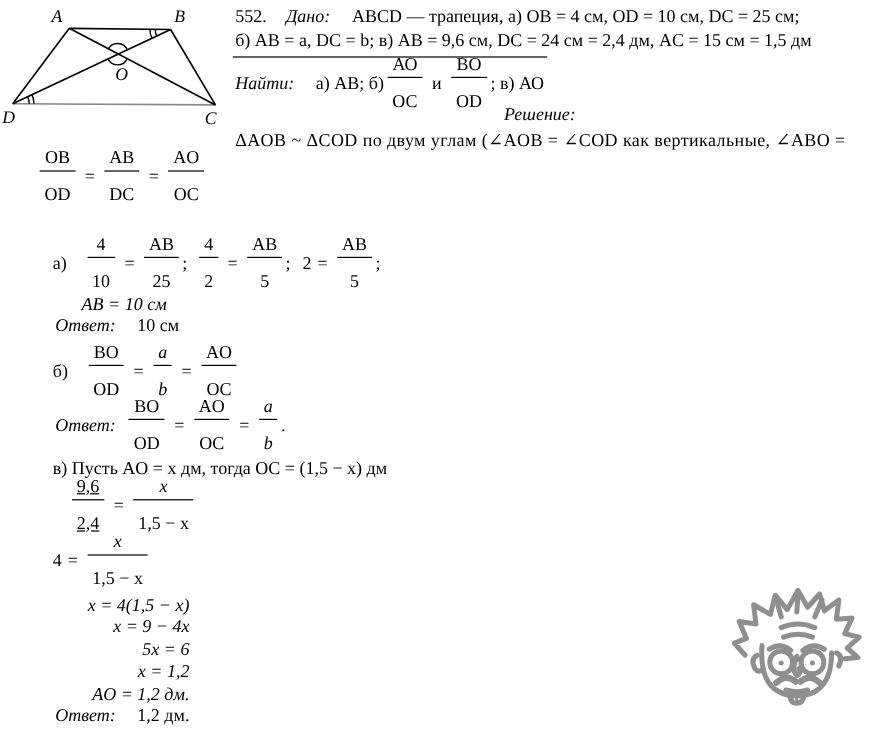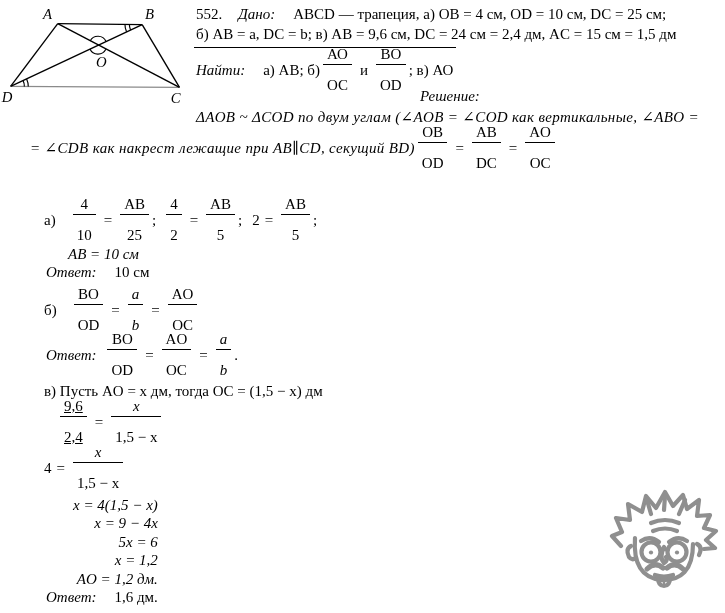--- a/index.html
+++ b/index.html
@@ -9,21 +9,21 @@
   .row{display:flex;align-items:center;}
   .it{font-style:italic;}
   .mathline{font-style:italic;}
   .frac{display:inline-flex;flex-direction:column;text-align:center;line-height:1.15;margin:0 3px;gap:12px;}
   .frac .num{display:block;padding:0 4px;border-bottom:1.5px solid #000;}
   .frac .den{display:block;padding:0 4px;}
   .op{margin:0 5px;}
   .lbl-gap{margin-right:18px;}
   .num-gap{margin-right:16px;}
   .part-gap{margin-right:14px;}
-  .ls{letter-spacing:0.35px;font-style:italic;}
+  .ls{letter-spacing:0.35px;}
   svg text{font-family:"Liberation Serif","DejaVu Serif",serif;font-style:italic;font-size:15px;fill:#000;}
   .steps div{height:18.4px;}
 </style>
 </head>
 <body>
 
 <div class="page">
 
   <svg class="abs" style="left:0;top:2;" width="195" height="108" viewBox="0 0 195 110">
     <g fill="none" stroke="#000" stroke-width="1.4">
@@ -72,21 +72,20 @@
       <span class="den">OD</span>
     </span>
     <span>; в) АО</span>
   </div>
 
   <div class="abs it" style="left:420px;top:88px;font-family:Liberation Serif, serif;">Решение:</div>
 
   <div class="abs ls" style="left:196px;top:108px;">ΔAOB ~ ΔCOD по двум углам (∠AOB = ∠COD как вертикальные, ∠ABO =</div>
 
   <div class="abs row" style="left:30px;top:125px;height:46px;">
-    <span class="ls">= ∠CDB как накрест лежащие при AB∥CD, секущий BD)</span>
     <span class="frac" style="">
       <span class="num">OB</span>
       <span class="den">OD</span>
     </span>
     <span class="op">=</span>
     <span class="frac">
       <span class="num">AB</span>
       <span class="den">DC</span>
     </span>
     <span class="op">=</span>
@@ -193,21 +192,21 @@
     </span>
   </div>
 
   <div class="abs steps" style="left:46px;top:497px;text-align:right;">
     <div class="mathline">x = 4(1,5 − x)</div>
     <div class="mathline">x = 9 − 4x</div>
     <div class="mathline">5x = 6</div>
     <div class="mathline">x = 1,2</div>
     <div class="mathline">AO = 1,2 дм.</div>
     <div>
-      <span class="it lbl-gap">Ответ:</span><span>1,6 дм.</span>
+      <span class="it lbl-gap">Ответ:</span><span>1,2 дм.</span>
     </div>
   </div>
 
   <svg class="abs" style="left:605px;top:486px;" width="118" height="108" viewBox="0 0 118 108">
     <g fill="none" stroke="#8f8f8f" stroke-width="4.2" stroke-linecap="round" stroke-linejoin="round">
       <path d="M16 60 L7 50 L17 46 L11 32 L25 34 L23 18 L37 26 L41 10 L51 22 L60 6 L68 20 L78 9 L82 23 L94 14 L92 30 L105 29 L99 42 L111 45 L101 54 L110 62 L99 63"></path>
       <path d="M42 14 L46 28 M60 10 L59 24 M80 14 L74 28"></path>
       <path d="M30 52 C28 80 38 92 56 94 C76 95 88 84 88 58"></path>
       <path d="M26 60 Q20 63 24 71 Q27 75 31 72"></path>
       <path d="M92 58 Q98 61 94 69"></path>

